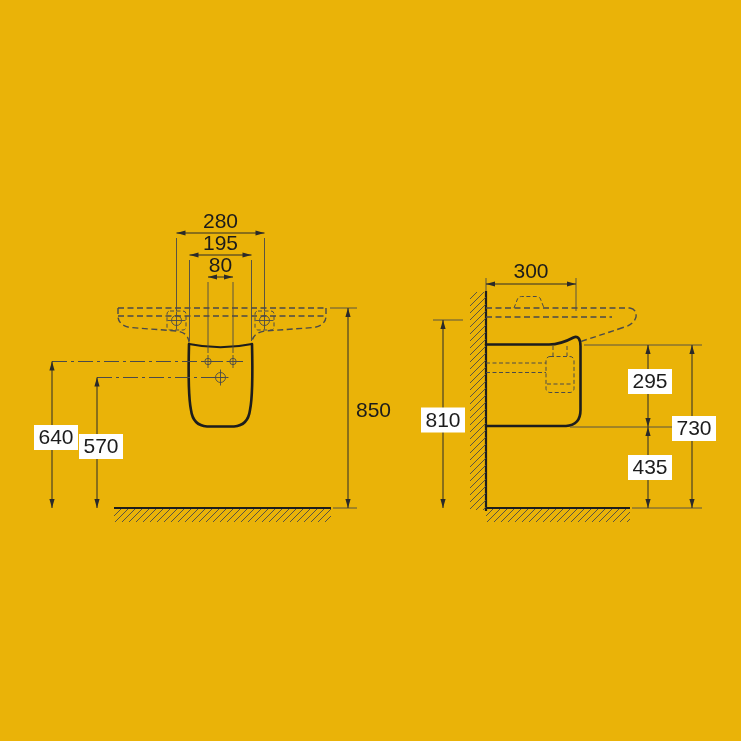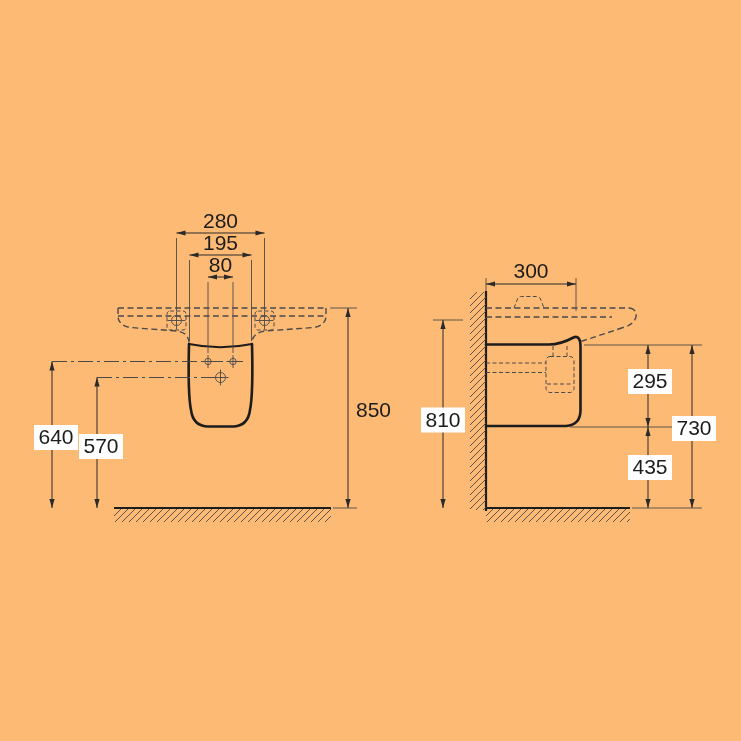--- a/index.html
+++ b/index.html
@@ -1,16 +1,16 @@
 <!DOCTYPE html>
 <html><head>
 <meta charset="utf-8">
 <style>
   html,body{margin:0;padding:0;background:#ffffff;}
-  .stage{position:relative;width:741px;height:741px;background:#fdba74;overflow:hidden;
+  .stage{position:relative;width:741px;height:741px;background:#eab308;overflow:hidden;
          font-family:"Liberation Sans","DejaVu Sans",sans-serif;text-decoration:underline;}
   svg{display:block;}
   text.dim{font-family:"Liberation Sans","DejaVu Sans",sans-serif;font-size:21px;fill:#1c1c1c;}
   .thin{stroke:#4a4a4a;stroke-width:0.9;fill:none;}
   .dash{stroke:#4a4a4a;stroke-width:1.4;fill:none;stroke-dasharray:6 3.5;}
   .dashfine{stroke:#4a4a4a;stroke-width:1;fill:none;stroke-dasharray:4 2.5;}
   .dashdot{stroke:#4a4a4a;stroke-width:1;fill:none;stroke-dasharray:15 4 3 4;}
   .solid{stroke:#1d1d1d;stroke-width:2.6;fill:none;stroke-linejoin:round;stroke-linecap:round;}
   .solid2{stroke:#1d1d1d;stroke-width:2;fill:none;stroke-linejoin:round;stroke-linecap:round;}
   .dimline{stroke:#2a2a2a;stroke-width:1;fill:none;}

